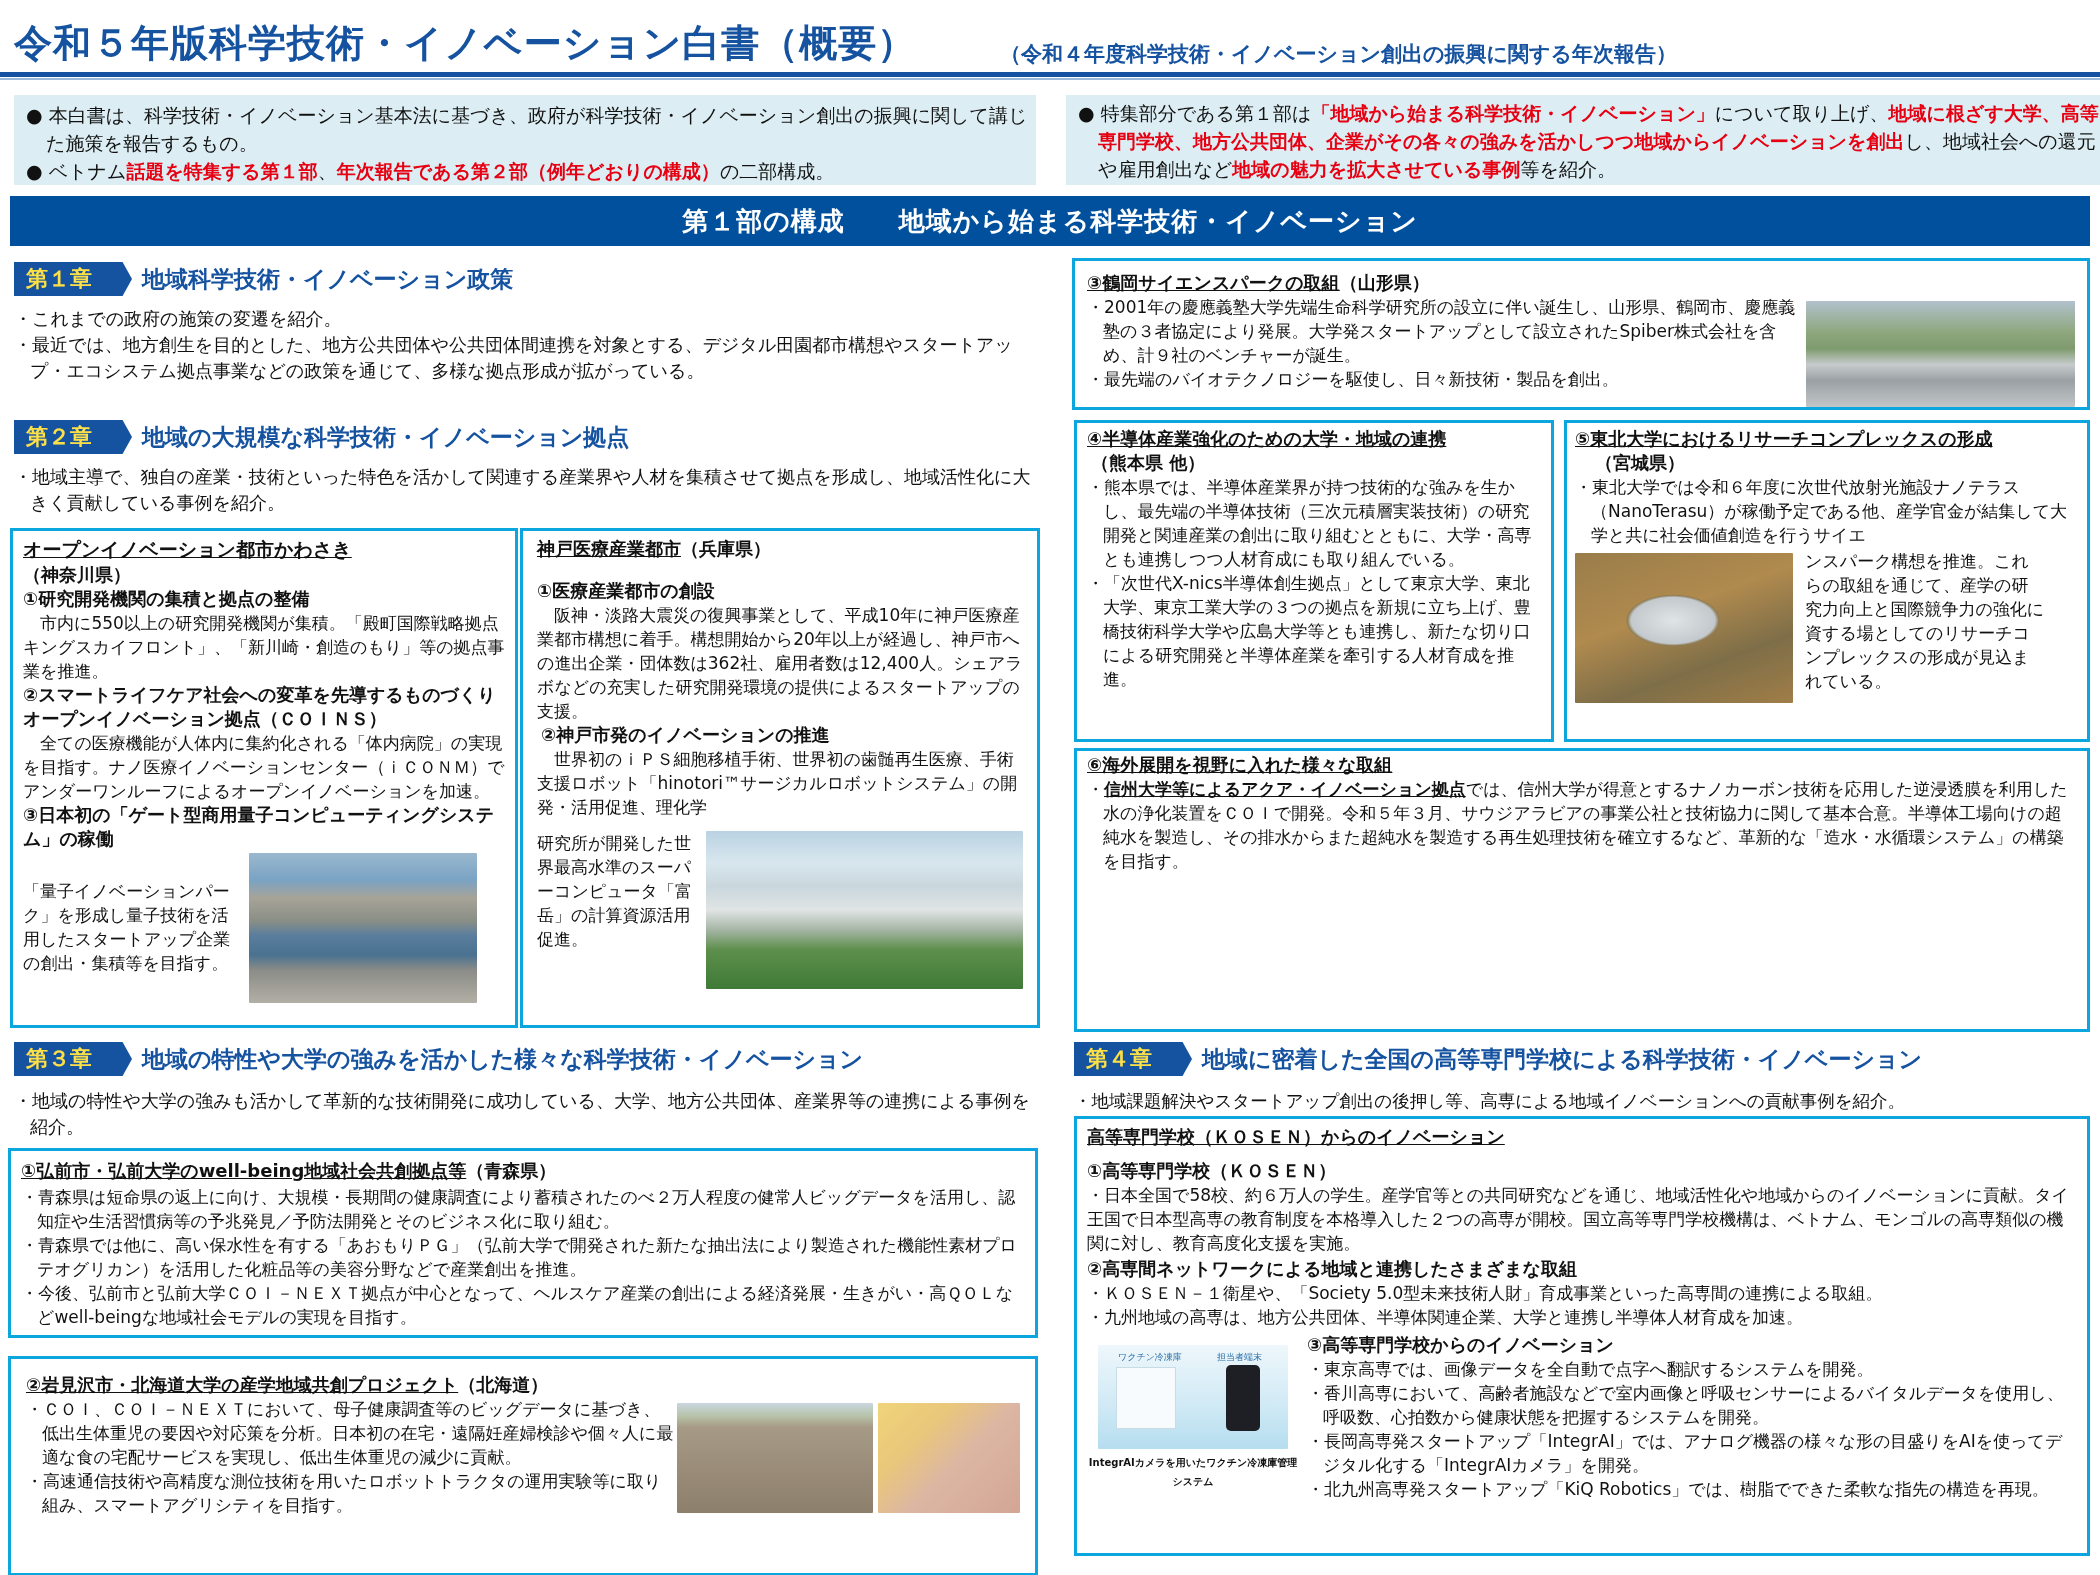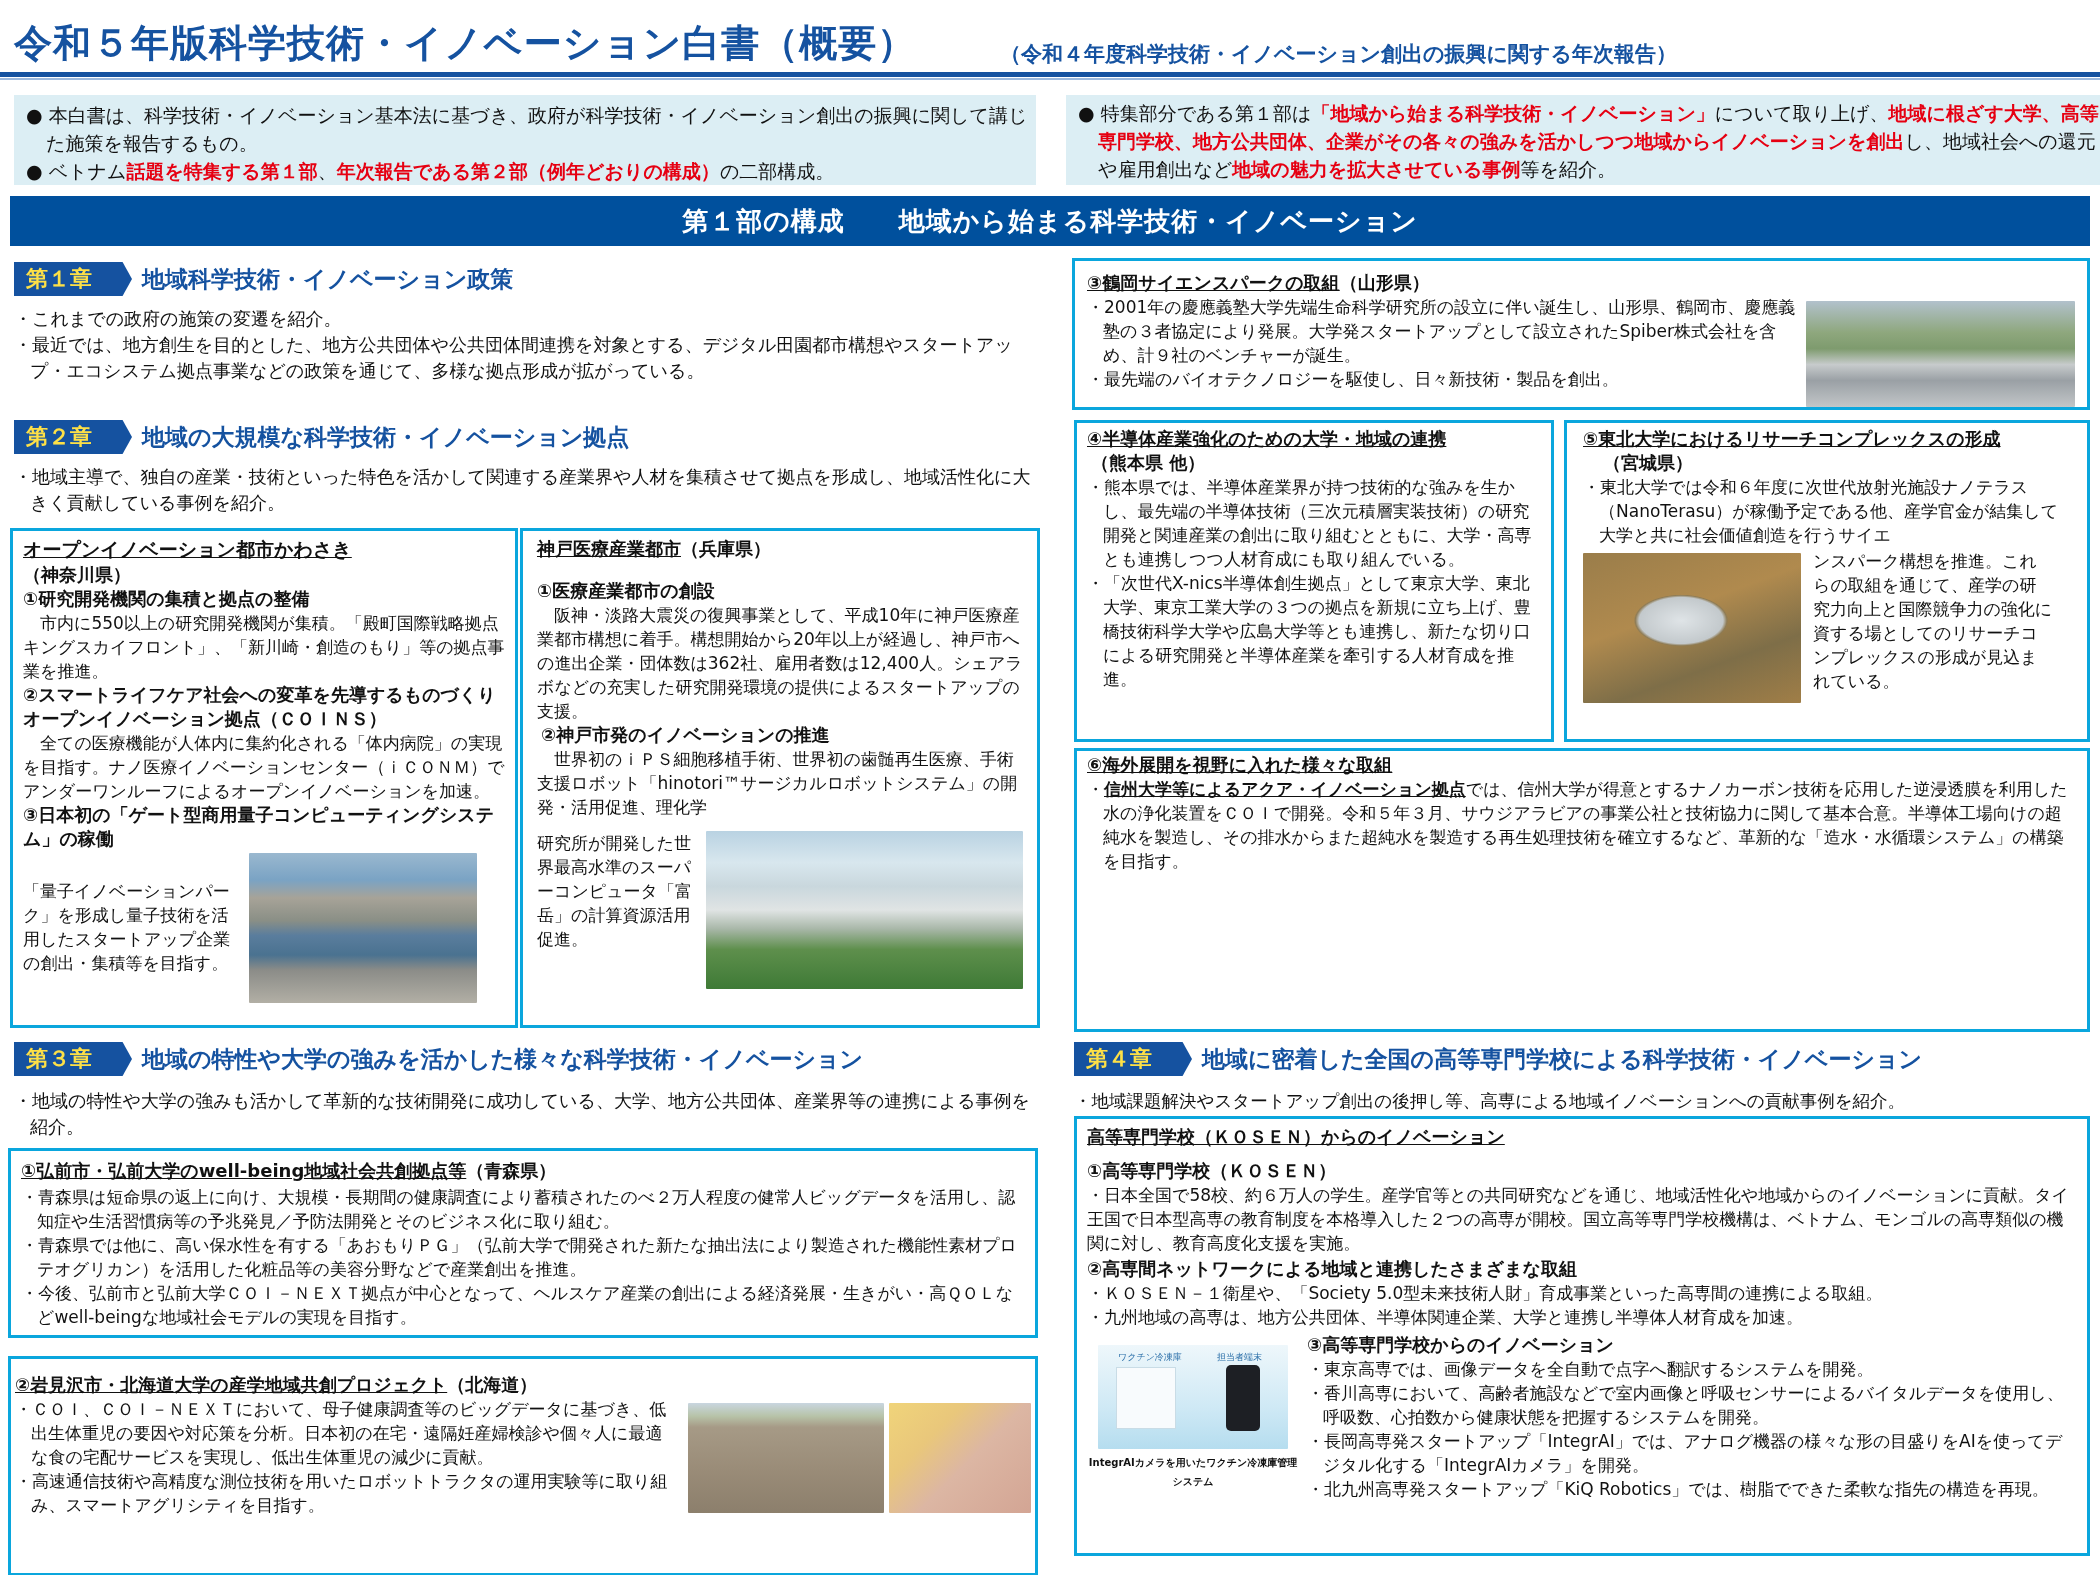--- a/index.html
+++ b/index.html
@@ -120,21 +120,21 @@
   </div>
 </div>
 
 <div class="abs box" style="left:1074px; top:420px; width:480px; height:322px; padding:4px 10px;">
   <div class="box-title">④半導体産業強化のための大学・地域の連携</div>
   <div class="sub-head" style="margin-left:4px;">（熊本県 他）</div>
   <p class="txt bul" style="font-size:17px; line-height:24px;">・熊本県では、半導体産業界が持つ技術的な強みを生かし、最先端の半導体技術（三次元積層実装技術）の研究開発と関連産業の創出に取り組むとともに、大学・高専とも連携しつつ人材育成にも取り組んでいる。</p>
   <p class="txt bul" style="font-size:17px; line-height:24px;">・「次世代X-nics半導体創生拠点」として東京大学、東北大学、東京工業大学の３つの拠点を新規に立ち上げ、豊橋技術科学大学や広島大学等とも連携し、新たな切り口による研究開発と半導体産業を牽引する人材育成を推進。</p>
 </div>
 
-<div class="abs box" style="left:1564px; top:420px; width:526px; height:322px; padding:4px 16px;">
+<div class="abs box" style="left:1564px; top:420px; width:526px; height:322px; padding:4px 8px;">
   <div class="box-title">⑤東北大学におけるリサーチコンプレックスの形成</div>
   <div class="sub-head" style="margin-left:20px;">（宮城県）</div>
   <p class="txt bul" style="font-size:17px; line-height:24px;">・東北大学では令和６年度に次世代放射光施設ナノテラス（NanoTerasu）が稼働予定である他、産学官金が結集して大学と共に社会価値創造を行うサイエ</p>
   <div style="display:flex; gap:12px; margin-top:2px;">
     <div class="photo ph-nano" style="width:218px; height:150px; margin-top:4px;"></div>
     <div class="txt" style="font-size:17px; line-height:24px; width:240px;">ンスパーク構想を推進。これらの取組を通じて、産学の研究力向上と国際競争力の強化に資する場としてのリサーチコンプレックスの形成が見込まれている。</div>
   </div>
 </div>
 
 <div class="abs box" style="left:1074px; top:748px; width:1016px; height:284px; padding:2px 10px;">
@@ -150,21 +150,21 @@
   <p class="bul">・地域の特性や大学の強みも活かして革新的な技術開発に成功している、大学、地方公共団体、産業界等の連携による事例を紹介。</p>
 </div>
 
 <div class="abs box" style="left:8px; top:1148px; width:1030px; height:190px; padding:8px 10px;">
   <div style="margin-bottom:2px;"><span class="box-title">①弘前市・弘前大学のwell-being地域社会共創拠点等</span><span class="sub-head">（青森県）</span></div>
   <p class="txt bul" style="font-size:17px; line-height:24px;">・青森県は短命県の返上に向け、大規模・長期間の健康調査により蓄積されたのべ２万人程度の健常人ビッグデータを活用し、認知症や生活習慣病等の予兆発見／予防法開発とそのビジネス化に取り組む。</p>
   <p class="txt bul" style="font-size:17px; line-height:24px;">・青森県では他に、高い保水性を有する「あおもりＰＧ」（弘前大学で開発された新たな抽出法により製造された機能性素材プロテオグリカン）を活用した化粧品等の美容分野などで産業創出を推進。</p>
   <p class="txt bul" style="font-size:17px; line-height:24px;">・今後、弘前市と弘前大学ＣＯＩ－ＮＥＸＴ拠点が中心となって、ヘルスケア産業の創出による経済発展・生きがい・高ＱＯＬなどwell-beingな地域社会モデルの実現を目指す。</p>
 </div>
 
-<div class="abs box" style="left:8px; top:1356px; width:1030px; height:220px; padding:14px 4px;">
+<div class="abs box" style="left:8px; top:1356px; width:1030px; height:220px; padding:14px 15px;">
   <div style="display:flex; justify-content:space-between;">
     <div style="width:660px;">
       <div><span class="box-title">②岩見沢市・北海道大学の産学地域共創プロジェクト</span><span class="sub-head">（北海道）</span></div>
       <p class="txt bul" style="font-size:17px; line-height:24px;">・ＣＯＩ、ＣＯＩ－ＮＥＸＴにおいて、母子健康調査等のビッグデータに基づき、低出生体重児の要因や対応策を分析。日本初の在宅・遠隔妊産婦検診や個々人に最適な食の宅配サービスを実現し、低出生体重児の減少に貢献。</p>
       <p class="txt bul" style="font-size:17px; line-height:24px;">・高速通信技術や高精度な測位技術を用いたロボットトラクタの運用実験等に取り組み、スマートアグリシティを目指す。</p>
     </div>
     <div style="display:flex; gap:5px; margin-top:30px;">
       <div class="photo ph-tractor" style="width:196px; height:110px;"></div>
       <div class="photo ph-mother" style="width:142px; height:110px;"></div>
     </div>

